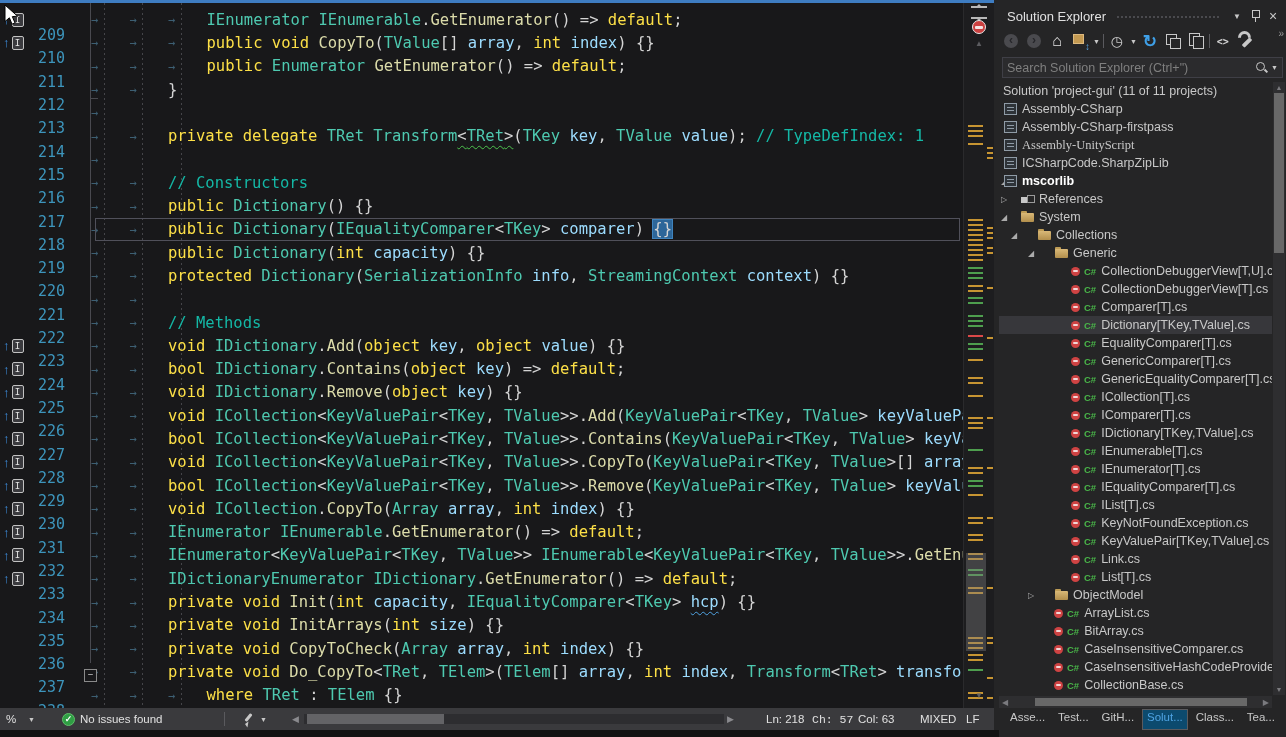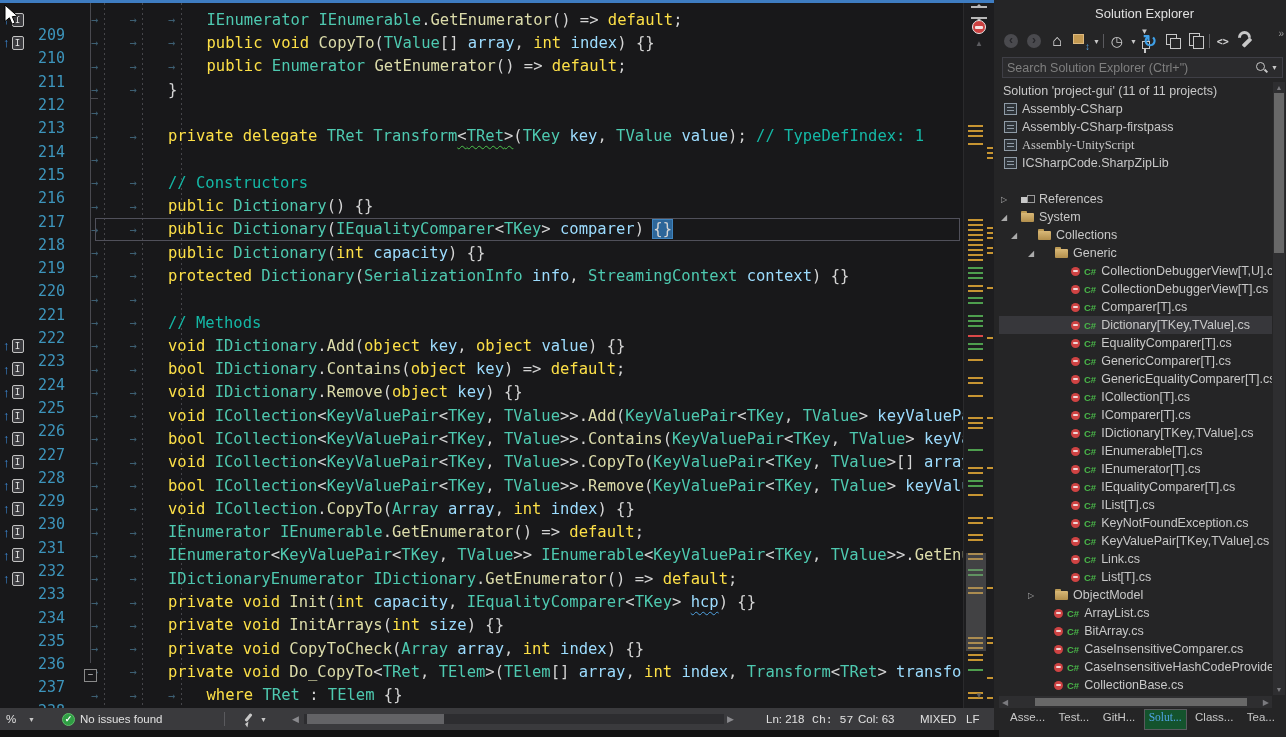--- a/index.html
+++ b/index.html
@@ -61,21 +61,21 @@
   .brush::before{content:"";position:absolute;left:7px;top:1px;width:3px;height:9px;background:#C8C8C8;transform:rotate(40deg);border-radius:1px;}
   .brush::after{content:"";position:absolute;left:2px;top:9px;border:3px solid transparent;border-right-color:#C8C8C8;transform:rotate(10deg);}
   .harrow{color:#8A8A8E;font-size:9px;}
   #ed-htrack{position:absolute;left:304px;top:6px;width:420px;height:10px;background:#2D2D30;}
   #ed-hthumb{position:absolute;left:3px;top:0;width:137px;height:10px;background:#636366;}
 
   #bottom-strip{position:absolute;left:0;top:730px;width:1286px;height:7px;background:#131313;}
 
   
   #sepanel{position:absolute;left:999px;top:0;width:287px;height:737px;background:#252526;color:#CCCCCC;}
-  #se-title{position:absolute;left:0;top:6px;right:4px;height:20px;display:flex;align-items:center;padding-left:8px;flex-direction:column;}
+  #se-title{position:absolute;left:0;top:6px;right:4px;height:20px;display:flex;align-items:center;padding-left:8px;}
   #se-title .t{font-size:13px;color:#E0E0E0;white-space:nowrap;}
   .title-dots{flex:1;height:5px;margin:2px 8px 0 10px;
     background-image:radial-gradient(circle,#4A4A4E .8px,transparent 1px);background-size:4px 4px;}
   .wbtn{width:18px;height:16px;display:flex;align-items:center;justify-content:center;color:#C8C8C8;flex:none;}
   .i-pin{position:relative;width:10px;height:14px;}
   .i-pin::before{content:"";position:absolute;left:2px;top:1px;width:6px;height:6px;border:1px solid #C8C8C8;}
   .i-pin::after{content:"";position:absolute;left:4.5px;top:8px;width:1.5px;height:5px;background:#C8C8C8;}
 
   #se-toolbar{position:absolute;left:2px;top:28px;right:2px;height:26px;display:flex;align-items:center;gap:3px;}
   .tbi{width:20px;height:20px;position:relative;display:flex;align-items:center;justify-content:center;flex:none;}
@@ -125,21 +125,21 @@
   #se-vscroll{position:absolute;right:1px;top:82px;width:12px;height:613px;background:#2E2E30;}
   #se-vscroll .a{position:absolute;left:0;width:12px;text-align:center;color:#7A7A7E;font-size:7px;}
   #se-vthumb{position:absolute;left:1px;top:11px;width:10px;height:160px;background:#686868;}
   #se-hscroll{position:absolute;left:0;right:14px;top:696px;height:12px;background:#2E2E30;display:flex;align-items:center;}
   #se-hthumb{position:absolute;left:36px;top:2px;width:212px;height:8px;background:#686868;}
   .ha{position:absolute;color:#7A7A7E;font-size:8px;top:2px;}
 
   #se-tabs{position:absolute;left:0;right:0;top:709px;height:21px;display:flex;justify-content:space-between;
     padding:0 6px;}
   .setab{font-size:11.5px;color:#C8C8C8;padding:1px 4px;border:1px solid transparent;}
-  .setab.active{color:#4FA3E3;border-color:#5A5A5E;background:#14532d;font-family:Liberation Serif, serif;}
+  .setab.active{color:#4FA3E3;border-color:#5A5A5E;background:#0c4a6e;}
 </style>
 </head>
 <body>
 
 <div id="stage">
 
   <div id="accent-top"></div>
   <div id="editor">
     <div class="iguide" style="left:104px"></div>
     <div class="iguide" style="left:142px"></div>
@@ -363,20 +363,25 @@
           <span class="lbl">Assembly-CSharp-firstpass</span>
         </div>
         <div class="trow" style="top: 54px; padding-left: 4px; font-family: Liberation Serif, serif;">
           <span class="ti ti-project"></span>
           <span class="lbl">Assembly-UnityScript</span>
         </div>
         <div class="trow" style="top: 72px; padding-left: 4px;">
           <span class="ti ti-project"></span>
           <span class="lbl">ICSharpCode.SharpZipLib</span>
         </div>
+        <div class="trow boldrow" style="top: 90px; padding-left: 4px;">
+          <span class="exp" style="left: 0px;">◢</span>
+          <span class="ti ti-project"></span>
+          <span class="lbl">mscorlib</span>
+        </div>
         <div class="trow" style="top: 108px; padding-left: 21px;">
           <span class="exp" style="left: 0px;">▷</span>
           <span class="ti ti-references"></span>
           <span class="lbl">References</span>
         </div>
         <div class="trow" style="top: 126px; padding-left: 21px;">
           <span class="exp" style="left: 0px;">◢</span>
           <span class="ti ti-folder"></span>
           <span class="lbl">System</span>
         </div>

